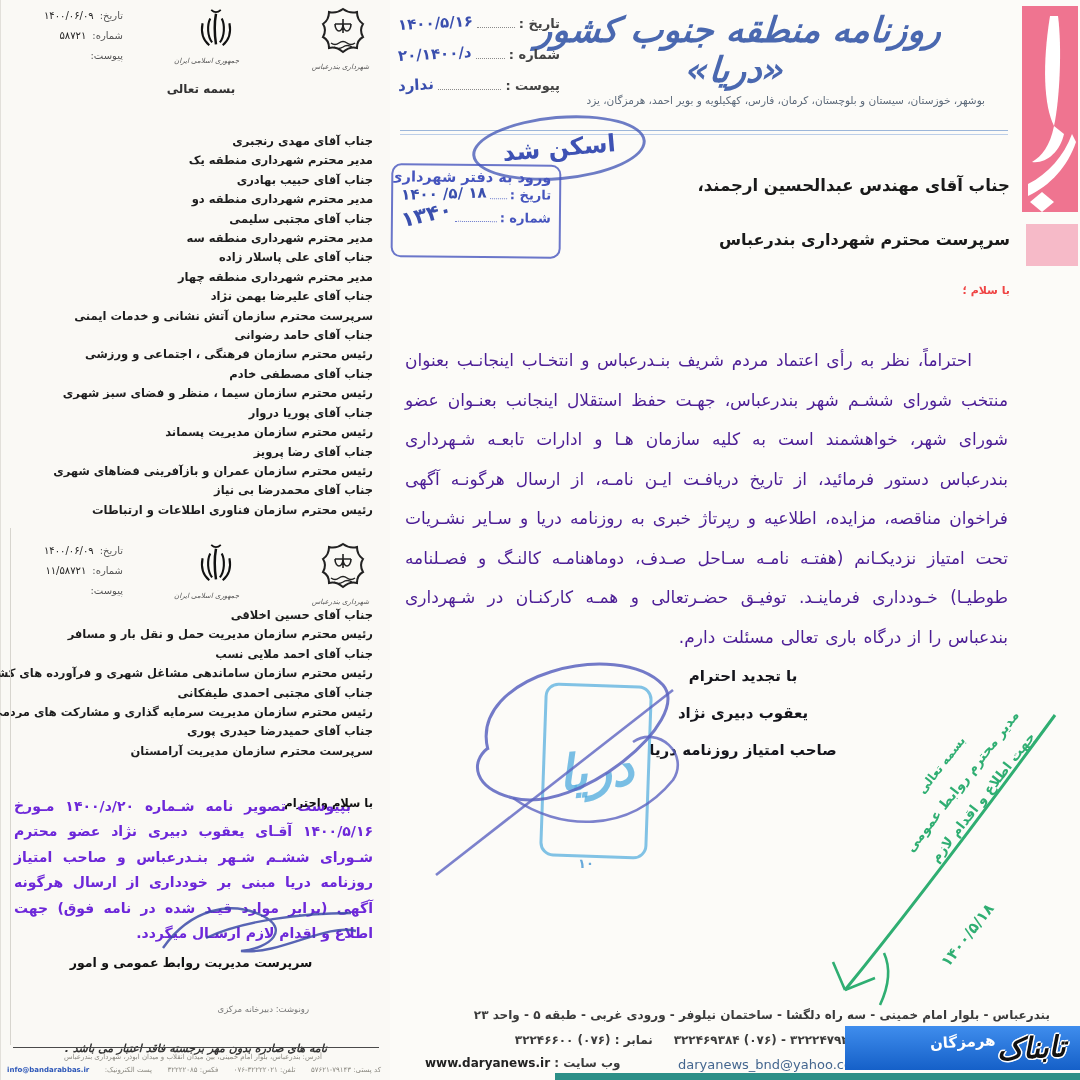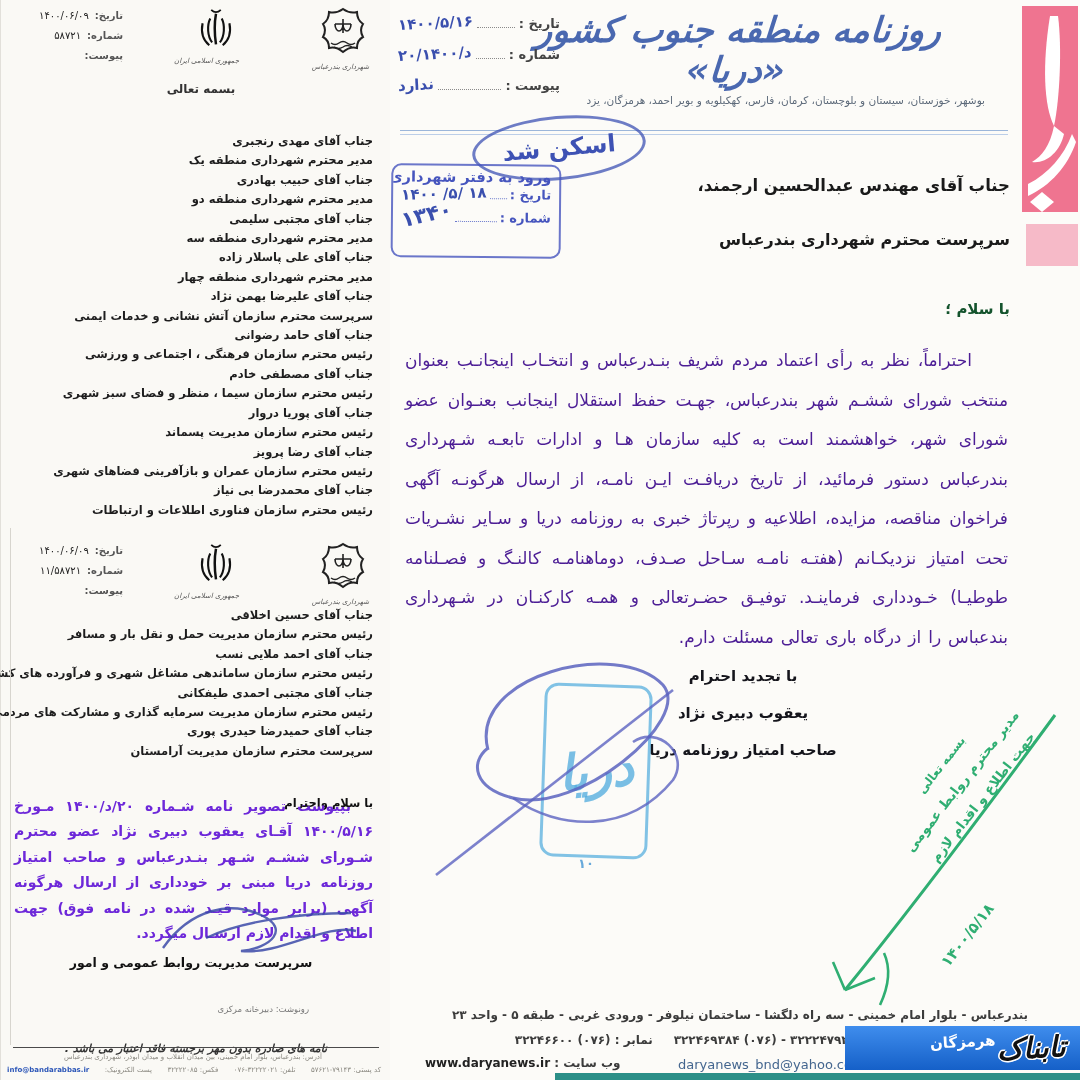--- a/index.html
+++ b/index.html
@@ -7,21 +7,21 @@
     font-family:"DejaVu Sans",sans-serif;direction:rtl;background:#f3f2ee;}
   .page{position:absolute;top:0;height:1080px;}
   
   .lp{left:0;width:390px;background:#faf9f5;border-left:1px solid #e2e0da;}
   .lh{position:absolute;left:0;width:390px;height:110px;}
   .lh .muni{position:absolute;right:22px;top:6px;text-align:right;}
   .lh .gov{position:absolute;right:152px;top:6px;text-align:right;}
   .logo-cap{font-size:7px;color:#555;font-style:italic;margin-top:1px;}
   .fields{position:absolute;left:2px;top:10px;width:120px;font-size:10px;color:#444;}
   .fields .row{display:flex;gap:6px;margin-bottom:9px;align-items:baseline;}
-  .fields .lab{font-weight:bold;color:#555;}
+  .fields .lab{font-weight:normal;color:#555;}
   .fields .val{direction:ltr;color:#222;letter-spacing:.5px;}
   .besmele{position:absolute;left:120px;top:82px;width:160px;text-align:center;
     font-size:12px;font-weight:600;color:#333;}
   .recips{position:absolute;right:18px;text-align:right;font-size:11.5px;
     font-weight:bold;color:#1d1d1d;line-height:19.4px;white-space:nowrap;}
   .l-salut{position:absolute;right:18px;top:796px;font-size:11.5px;font-weight:bold;color:#111;}
   .l-body{position:absolute;right:18px;left:13px;top:780px;text-align:justify;
     font-size:14px;font-weight:600;color:#6d28d9;line-height:25.4px;text-indent:22px;}
   .l-sign-svg{position:absolute;left:150px;top:893px;}
   .l-signer{position:absolute;left:40px;top:955px;width:300px;text-align:center;
@@ -60,42 +60,42 @@
   .entry-stamp{position:absolute;left:1px;top:164px;width:170px;height:94px;
     border:2.5px solid rgba(70,85,190,.8);border-radius:10px;transform:rotate(.5deg);
     color:#4655be;padding:3px 8px;box-sizing:border-box;overflow:hidden;}
   .entry-stamp .t1{font-size:14.5px;font-weight:bold;white-space:nowrap;}
   .entry-stamp .row{display:flex;align-items:baseline;font-size:13px;font-weight:bold;}
   .entry-stamp .dots{flex:1;border-bottom:1.5px dotted #6a78cc;margin:0 3px;height:9px;}
   .entry-stamp .hv{font-size:15px;transform:rotate(-2deg);}
   .entry-stamp .hv2{font-size:21px;transform:rotate(-14deg);letter-spacing:2px;}
   .r-addr1{position:absolute;right:70px;top:176px;font-size:16.5px;font-weight:bold;color:#1a1a1a;}
   .r-addr2{position:absolute;right:70px;top:230px;font-size:16px;font-weight:bold;color:#1a1a1a;}
-  .r-salut{position:absolute;right:70px;top:284px;font-size:15px;font-weight:bold;color:#14532d;margin-top:16px;}
+  .r-salut{position:absolute;right:70px;top:284px;font-size:11px;font-weight:bold;color:#ef4444;}
   .r-body{position:absolute;right:72px;left:15px;top:324px;text-align:justify;
     font-size:17px;color:#4c1d95;line-height:39.5px;text-indent:36px;word-spacing:1.5px;}
   .r-close{position:absolute;left:228px;top:658px;width:250px;text-align:center;
     font-size:15px;font-weight:bold;color:#15151c;line-height:37px;}
   .darya-stamp{position:absolute;left:152px;top:684px;width:102px;height:168px;
     border:3.5px solid rgba(98,180,224,.8);border-radius:14px;transform:rotate(2deg);
     display:flex;align-items:center;justify-content:center;}
   .darya-stamp span{font-size:50px;font-weight:bold;font-style:italic;
     color:rgba(88,175,222,.8);transform:rotate(-8deg);}
   .stamp-dots{position:absolute;left:188px;top:856px;font-size:13px;font-weight:bold;
     color:rgba(88,160,215,.9);letter-spacing:5px;direction:ltr;}
   .r-sign-svg{position:absolute;left:28px;top:630px;}
   .green{color:#2fae72;}
   .green-note{position:absolute;left:452px;top:742px;width:240px;text-align:center;
     transform:rotate(-52deg);font-weight:bold;line-height:26px;}
   .green-note .g1{font-size:12px;}
   .green-note .g2{font-size:13.5px;}
   .green-date{position:absolute;left:540px;top:926px;transform:rotate(-52deg);
     font-size:15px;font-weight:bold;direction:ltr;}
   .green-swoosh{position:absolute;left:430px;top:660px;}
-  .r-foot-addr{position:absolute;left:40px;right:30px;top:1008px;text-align:center;
+  .r-foot-addr{position:absolute;left:40px;right:30px;top:1008px;text-align:right;
     font-size:12px;font-weight:600;color:#3b3b3b;}
   .r-foot-tel{position:absolute;left:40px;right:60px;top:1033px;text-align:center;
     font-size:12px;font-weight:600;color:#3b3b3b;}
   .num{direction:ltr;unicode-bidi:isolate;}
   .r-foot-web{position:absolute;left:35px;top:1056px;font-size:12px;font-weight:600;color:#3b3b3b;}
   .r-foot-web .url{direction:ltr;unicode-bidi:isolate;font-weight:bold;color:#222;text-align:right;}
   .r-foot-mail{position:absolute;left:288px;top:1057px;font-size:13px;color:#44668f;direction:ltr;}
   .tabnak{position:absolute;left:455px;top:1026px;width:235px;height:44px;
     background:linear-gradient(180deg,#3f8ded,#1560c8);display:flex;align-items:center;
     justify-content:flex-start;gap:2px;overflow:hidden;}

